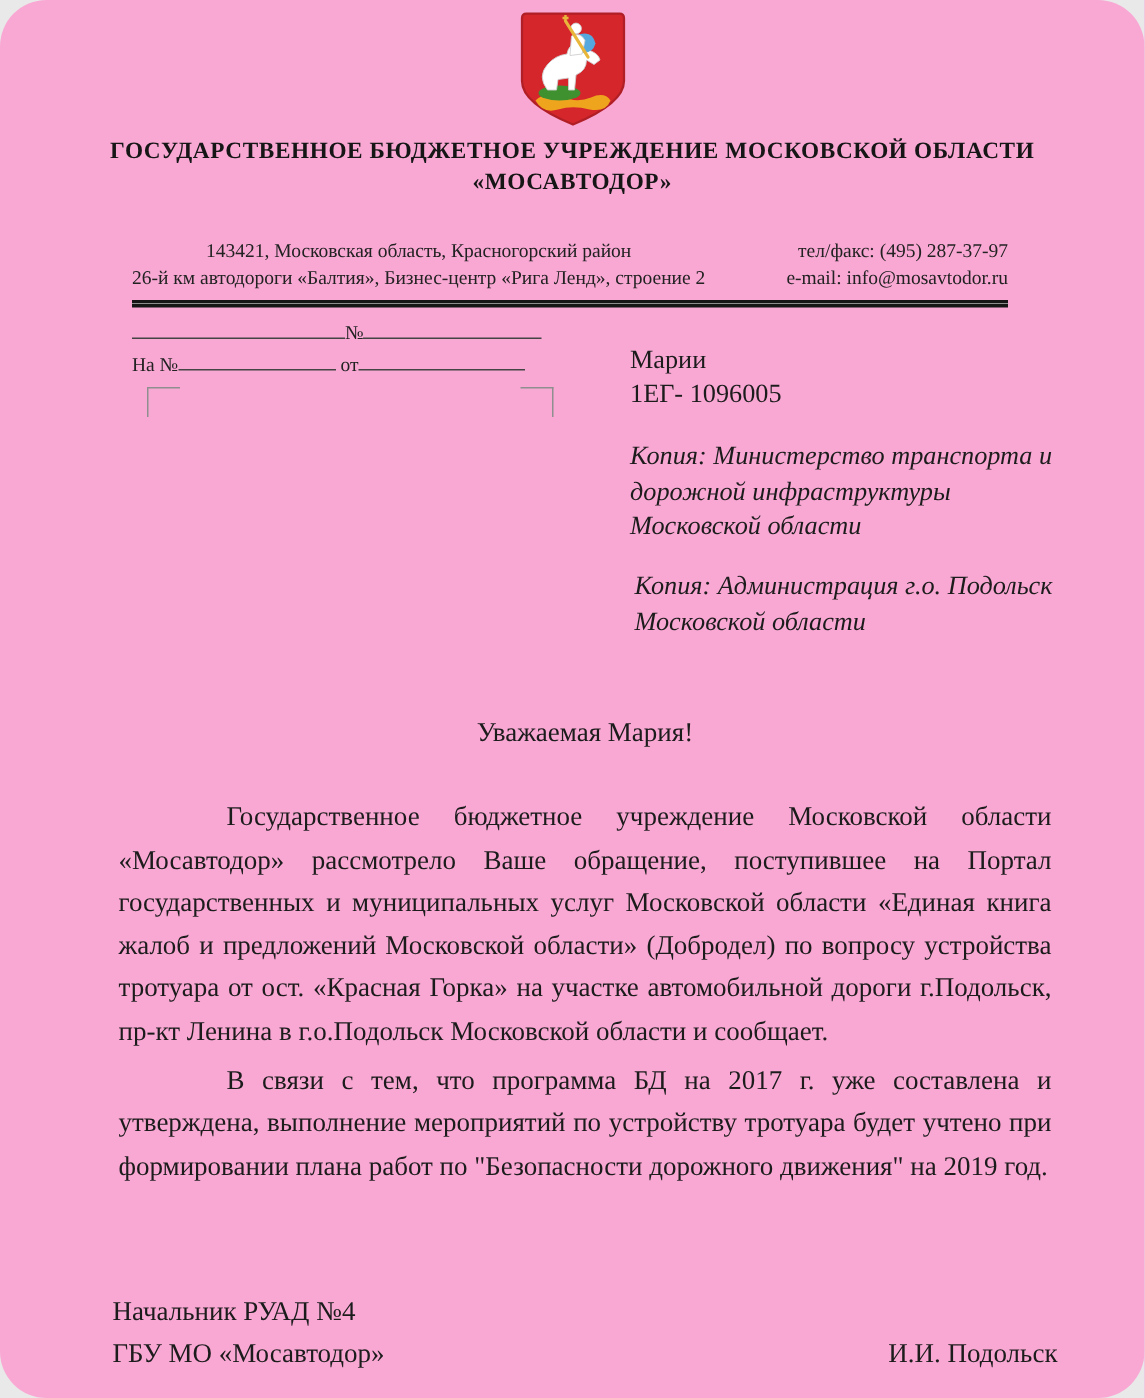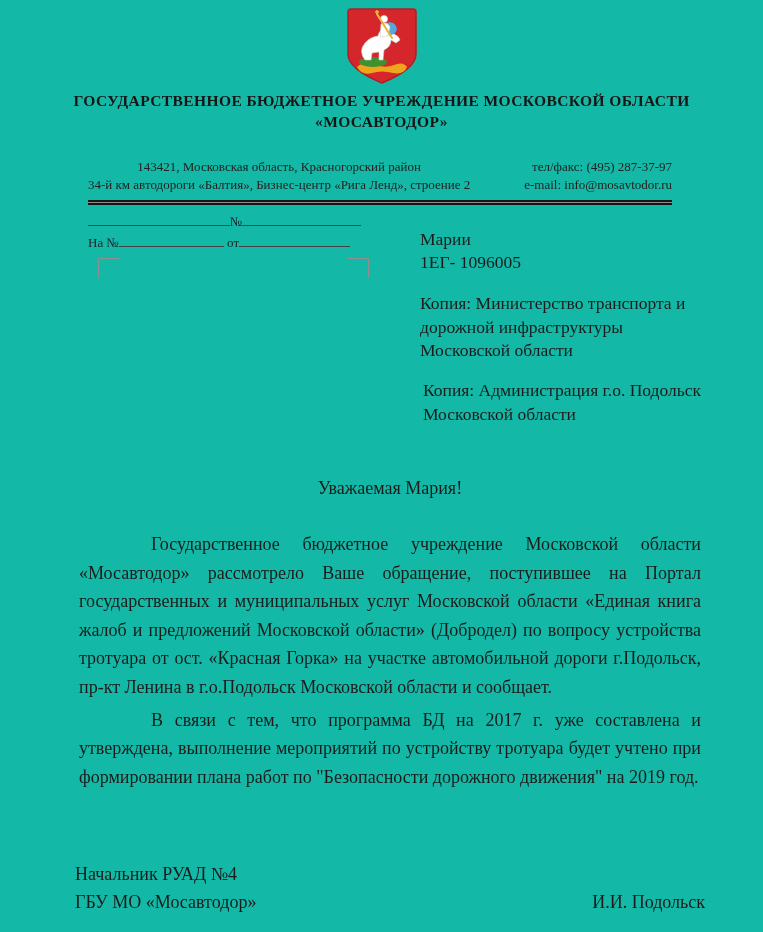--- a/index.html
+++ b/index.html
@@ -5,23 +5,24 @@
   html, body { margin: 0; padding: 0; }
   body {
     background: #e9e9e9;
     font-family: "Liberation Serif", "DejaVu Serif", serif;
   }
   .page {
     position: relative;
     width: 763px;
     height: 932px;
     margin: 0 auto;
-    background: #14b8a6;
+    background: #f9a8d4;
     color: #1c1c1c;
     overflow: hidden;
+    border-radius: 31px;
   }
 
   
   .emblem { position: absolute; left: 344px; top: 6px; width: 76px; height: 80px; }
 
   
   .org-title {
     position: absolute; left: 0; top: 90px; width: 763px;
     text-align: center; font-weight: bold;
     font-size: 15.5px; line-height: 21px; letter-spacing: 0.4px;
@@ -57,21 +58,21 @@
   }
   .corner-right {
     position: absolute; left: 347px; top: 258px; width: 21px; height: 19px;
     border-right: 1px solid #8f8f8f; border-top: 1px solid #8f8f8f;
   }
 
   
   .addressee { position: absolute; left: 420px; top: 228px; font-size: 17.5px; line-height: 23px; }
   .copy-block-1 { position: absolute; left: 420px; top: 292px; font-size: 17.5px; line-height: 23.5px; }
   .copy-block-2 { position: absolute; left: 423px; top: 379px; font-size: 17.5px; line-height: 23.5px; }
-  .copy-line { display: block; }
+  .copy-line { display: block; font-style: italic; }
 
   
   .salutation {
     position: absolute; left: 75px; top: 478px; width: 630px;
     text-align: center; font-size: 18px;
   }
 
   
   .body-text {
     position: absolute; left: 75px; top: 526px; width: 630px;
@@ -113,21 +114,21 @@
   </div>
 
   <div class="org-title">
     <div>ГОСУДАРСТВЕННОЕ БЮДЖЕТНОЕ УЧРЕЖДЕНИЕ МОСКОВСКОЙ ОБЛАСТИ</div>
     <div>«МОСАВТОДОР»</div>
   </div>
 
   <div class="header-info">
     <div class="addr">
       <div>143421, Московская область, Красногорский район</div>
-      <div>34-й км автодороги «Балтия», Бизнес-центр «Рига Ленд», строение 2</div>
+      <div>26-й км автодороги «Балтия», Бизнес-центр «Рига Ленд», строение 2</div>
     </div>
     <div class="contacts">
       <div>тел/факс: (495) 287-37-97</div>
       <div>e-mail: info@mosavtodor.ru</div>
     </div>
   </div>
 
   <div class="rule"></div>
 
   <div class="ref-block">

